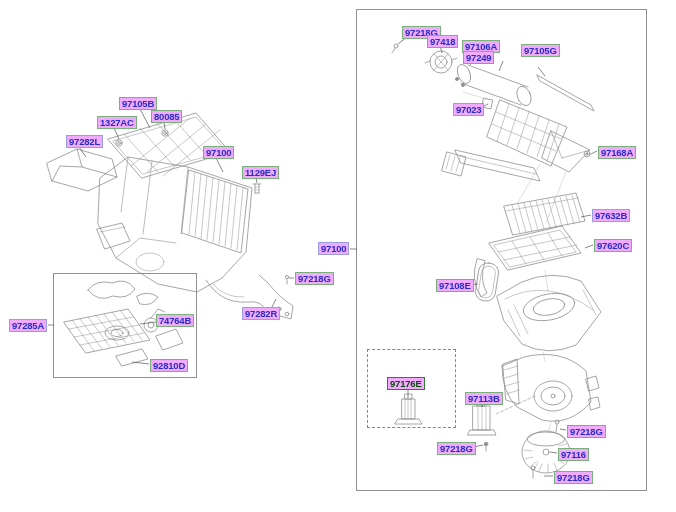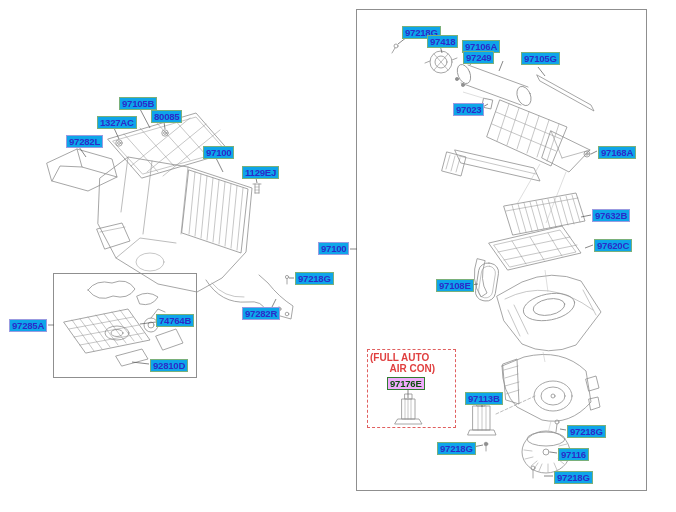--- a/index.html
+++ b/index.html
@@ -2,21 +2,21 @@
 <html><head>
 <meta charset="utf-8">
 <style>
   html,body{margin:0;padding:0;background:#fff}
   #canvas{position:relative;width:676px;height:512px;background:#ffffff;
           font-family:"Liberation Sans",sans-serif;overflow:hidden}
   .frame{position:absolute;border:1px solid #8f8f8f;background:transparent;z-index:1}
   .dashed{position:absolute;border:1px dashed #e06060;background:transparent;z-index:2}
   svg.art{position:absolute;left:0;top:0;z-index:2}
   .plabel{position:absolute;z-index:4;font-size:9.5px;font-weight:bold;color:#2b2bc8;
-          background:#0ea5e9;border:1px solid #7ab07a;padding:0 2px;line-height:11px;
+          background:#f0abfc;border:1px solid #7ab07a;padding:0 2px;line-height:11px;
           letter-spacing:-0.2px;white-space:nowrap;cursor:pointer}
   .plabel.b{border-color:#9b9be0}
   .plabel.hl{background:#f0abfc;border-color:#2f7d2f;color:#0b4d0b}
   .fa-note{position:absolute;left:370px;top:352px;width:66px;z-index:4;color:#e04040;
            font-size:10px;font-weight:bold;line-height:11px}
   .fa-note .l2{text-align:right;padding-right:1px}
 </style>
 </head>
 <body>
 
@@ -168,31 +168,27 @@
   <div class="plabel b" style="left:318px;top:242px">97100</div>
   <div class="plabel g" style="left:295px;top:272px">97218G</div>
   <div class="plabel b" style="left:242px;top:307px">97282R</div>
   <div class="plabel b" style="left:9px;top:319px">97285A</div>
   <div class="plabel g" style="left:156px;top:314px">74764B</div>
   <div class="plabel g" style="left:150px;top:359px">92810D</div>
   <div class="plabel g" style="left:402px;top:26px">97218G</div>
   <div class="plabel g" style="left:427px;top:35px">97418</div>
   <div class="plabel g" style="left:462px;top:40px">97106A</div>
   <div class="plabel g" style="left:463px;top:51px">97249</div>
-  <div class="plabel g" style="left:521px;top:52px">97105G</div>
+  <div class="plabel g" style="left:521px;top:44px">97105G</div>
   <div class="plabel b" style="left:453px;top:103px">97023</div>
   <div class="plabel g" style="left:598px;top:146px">97168A</div>
   <div class="plabel b" style="left:592px;top:209px">97632B</div>
   <div class="plabel g" style="left:594px;top:239px">97620C</div>
   <div class="plabel g" style="left:436px;top:279px">97108E</div>
   <div class="plabel hl" style="left:387px;top:377px">97176E</div>
   <div class="plabel g" style="left:465px;top:392px">97113B</div>
   <div class="plabel g" style="left:567px;top:425px">97218G</div>
   <div class="plabel g" style="left:437px;top:442px">97218G</div>
   <div class="plabel g" style="left:558px;top:448px">97116</div>
   <div class="plabel g" style="left:554px;top:471px">97218G</div>
 
-  <div class="fa-note">
-    <div>(FULL AUTO</div>
-    <div class="l2">AIR CON)</div>
-  </div>
 
 </div>
 
 </body></html>

